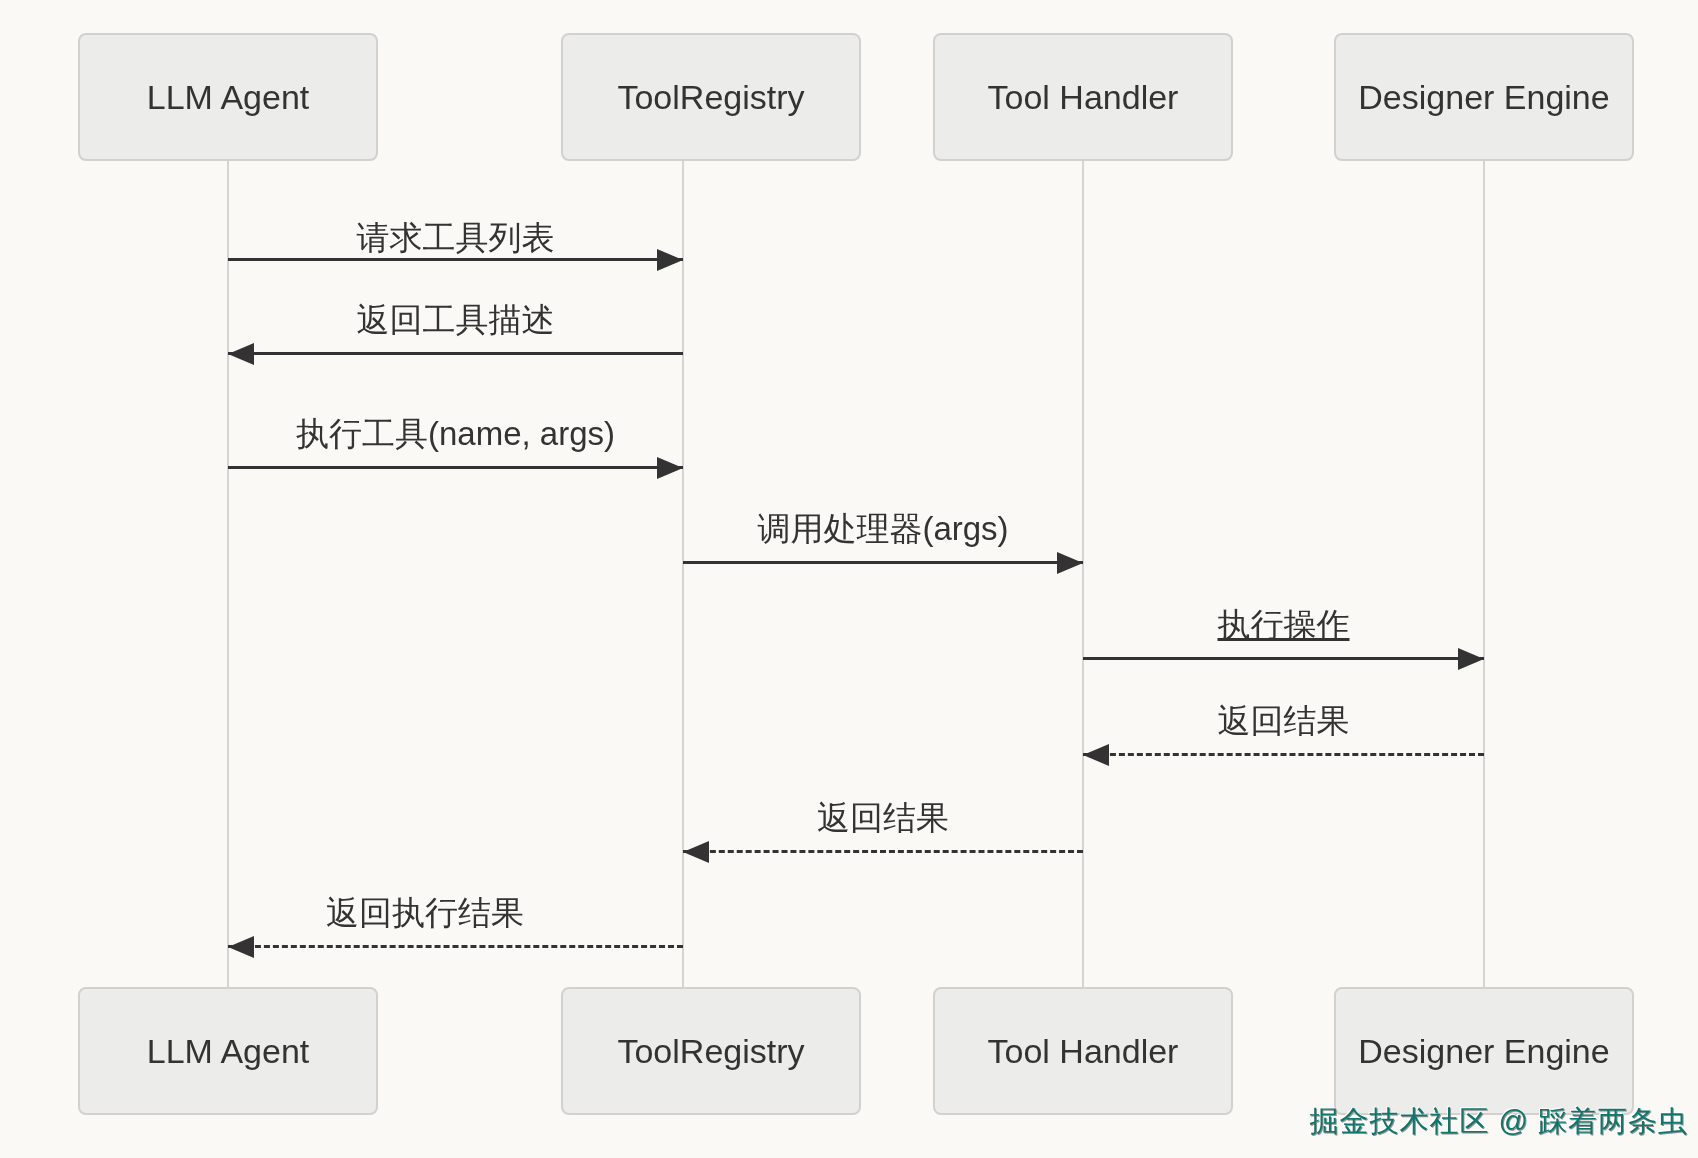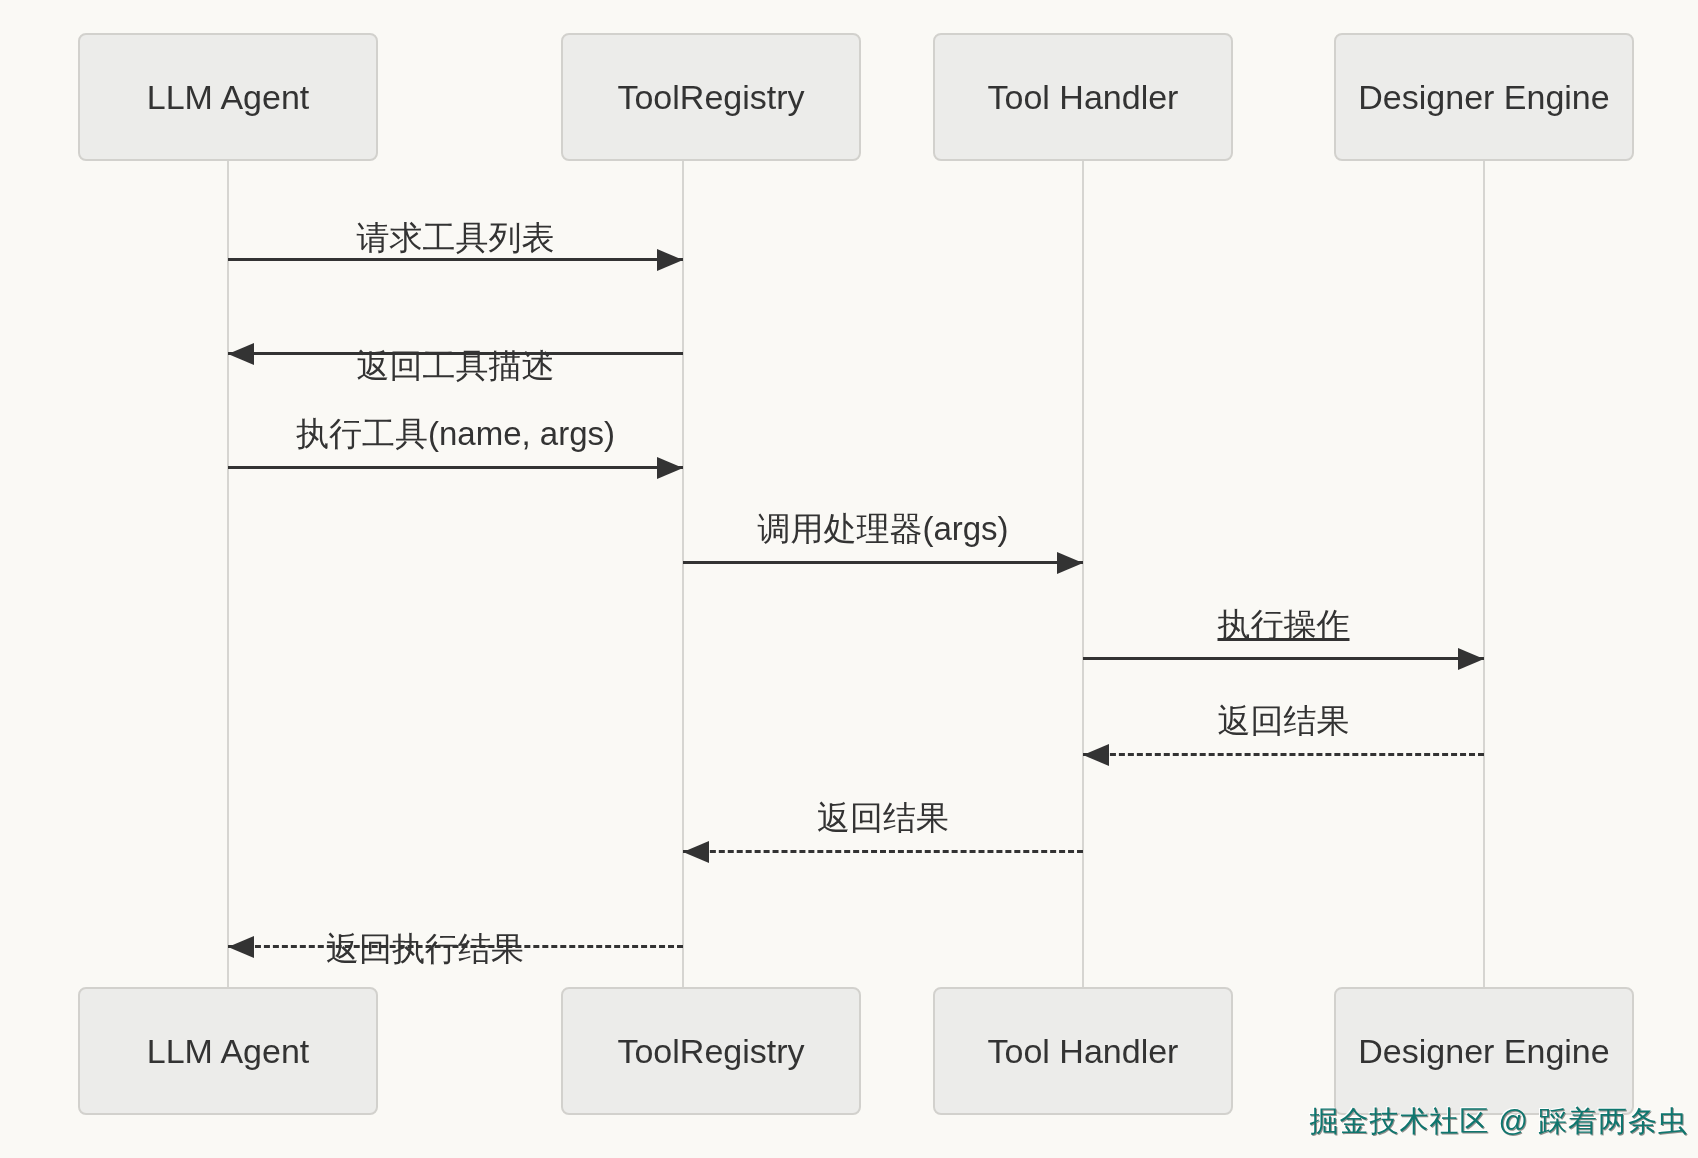--- a/index.html
+++ b/index.html
@@ -31,21 +31,21 @@
   .arrowhead{position:absolute;width:0;height:0;
              border-top:11px solid transparent;border-bottom:11px solid transparent;}
   .head-right{border-left:26px solid var(--message);}
   .head-left{border-right:26px solid var(--message);}
 
   
   .m1-label{left:228px;width:455px;top:206px;margin-top:12px;}
   .m1-line{left:228px;width:455px;top:258px;}
   .m1-head{left:657px;top:249px;}
   
-  .m2-label{left:228px;width:455px;top:300px;margin-top:46px;}
+  .m2-label{left:228px;width:455px;top:300px;}
   .m2-line{left:228px;width:455px;top:352px;}
   .m2-head{left:228px;top:343px;}
   
   .m3-label{left:228px;width:455px;top:414px;}
   .m3-line{left:228px;width:455px;top:466px;}
   .m3-head{left:657px;top:457px;}
   
   .m4-label{left:683px;width:400px;top:509px;}
   .m4-line{left:683px;width:400px;top:561px;}
   .m4-head{left:1057px;top:552px;}
@@ -55,21 +55,21 @@
   .m5-head{left:1458px;top:648px;}
   
   .m6-label{left:1083px;width:401px;top:701px;}
   .m6-line{left:1083px;width:401px;top:753px;}
   .m6-head{left:1083px;top:744px;}
   
   .m7-label{left:683px;width:400px;top:798px;}
   .m7-line{left:683px;width:400px;top:850px;}
   .m7-head{left:683px;top:841px;}
   
-  .m8-label{left:228px;width:394px;top:893px;margin-top:36px;}
+  .m8-label{left:228px;width:394px;top:893px;}
   .m8-line{left:228px;width:455px;top:945px;}
   .m8-head{left:228px;top:936px;}
 
   .watermark{position:absolute;right:10px;bottom:16px;font-size:29px;letter-spacing:1px;
              color:#0f766e;text-shadow:1px 1px 0 #91908c,-1px -1px 0 #ffffff;
              white-space:nowrap;}
 </style>
 </head>
 <body>
 

